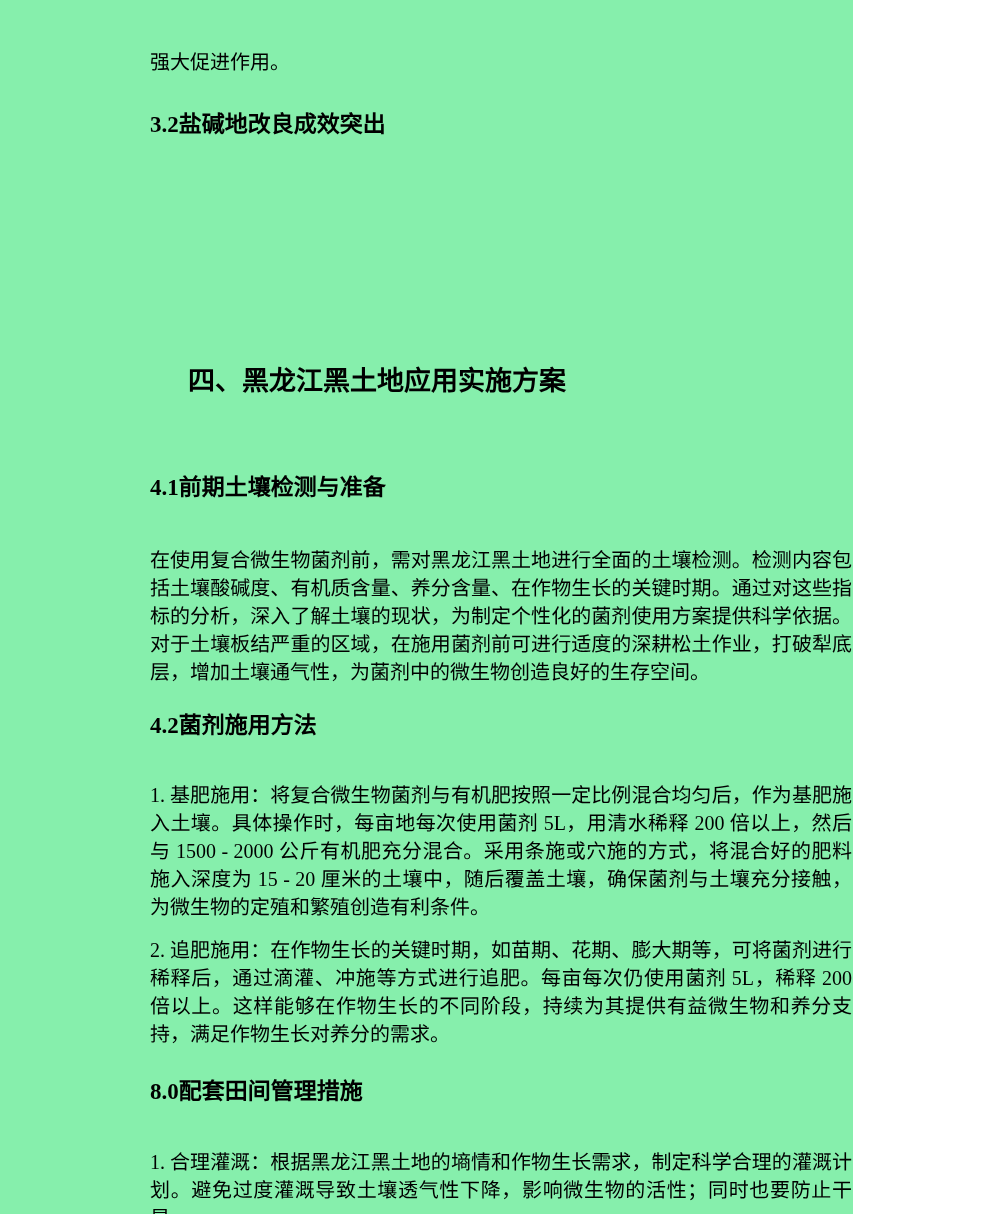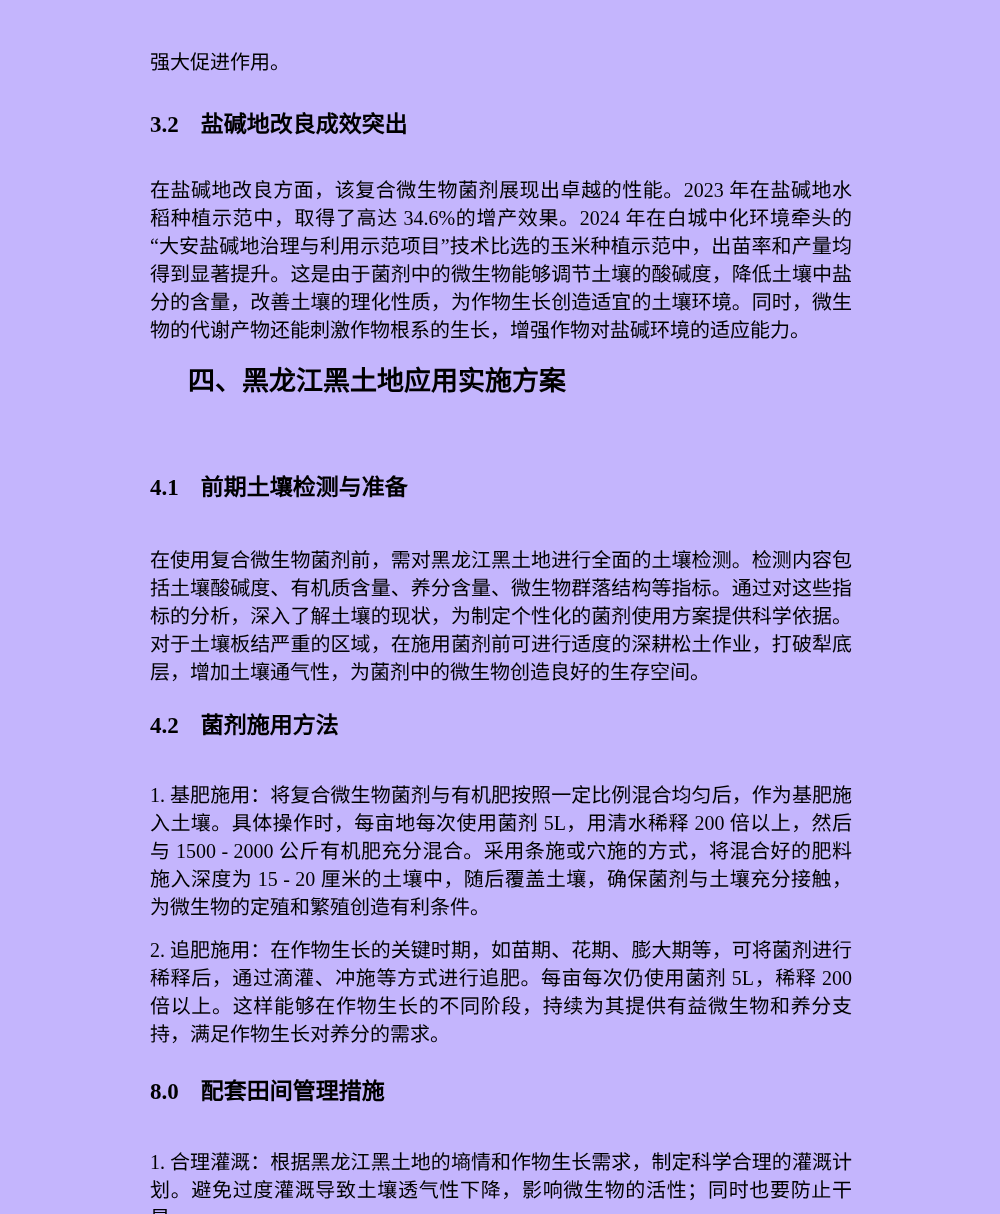--- a/index.html
+++ b/index.html
@@ -10,23 +10,23 @@
     width: 1000px;
     height: 1214px;
     background: #ffffff;
     color: #000000;
     font-family: "Liberation Serif", "DejaVu Serif", serif;
     overflow: hidden;
     position: relative;
   }
   .page {
     position: relative;
-    width: 1000px;
+    width: 853px;
     height: 1214px;
-    background: #c4b5fd;
+    background: #86efac;
   }
   .block {
     position: absolute;
     left: 150px;
     width: 702px;
     margin: 0;
   }
   .body-text {
     font-size: 20px;
     line-height: 28px;
@@ -42,43 +42,41 @@
   .heading-3 {
     font-size: 23px;
     line-height: 30px;
     font-weight: 700;
   }
   .heading-num {
     display: inline-block;
   }
   .heading-title {
     display: inline-block;
-    margin-left: 22px;
   }
 </style>
 </head>
 <body>
 
 <div class="page">
 
   <p class="block body-text" style="top:48px">强大促进作用。</p>
 
   <h3 class="block heading-3" style="top:110px">
     <span class="heading-num">3.2</span><span class="heading-title">盐碱地改良成效突出</span>
   </h3>
 
-  <p class="block body-text" style="top:176px">在盐碱地改良方面，该复合微生物菌剂展现出卓越的性能。2023 年在盐碱地水稻种植示范中，取得了高达 34.6%的增产效果。2024 年在白城中化环境牵头的“大安盐碱地治理与利用示范项目”技术比选的玉米种植示范中，出苗率和产量均得到显著提升。这是由于菌剂中的微生物能够调节土壤的酸碱度，降低土壤中盐分的含量，改善土壤的理化性质，为作物生长创造适宜的土壤环境。同时，微生物的代谢产物还能刺激作物根系的生长，增强作物对盐碱环境的适应能力。</p>
 
   <h2 class="block heading-2" style="top:363px">四、黑龙江黑土地应用实施方案</h2>
 
   <h3 class="block heading-3" style="top:473px">
     <span class="heading-num">4.1</span><span class="heading-title">前期土壤检测与准备</span>
   </h3>
 
-  <p class="block body-text" style="top:546px">在使用复合微生物菌剂前，需对黑龙江黑土地进行全面的土壤检测。检测内容包括土壤酸碱度、有机质含量、养分含量、微生物群落结构等指标。通过对这些指标的分析，深入了解土壤的现状，为制定个性化的菌剂使用方案提供科学依据。对于土壤板结严重的区域，在施用菌剂前可进行适度的深耕松土作业，打破犁底层，增加土壤通气性，为菌剂中的微生物创造良好的生存空间。</p>
+  <p class="block body-text" style="top:546px">在使用复合微生物菌剂前，需对黑龙江黑土地进行全面的土壤检测。检测内容包括土壤酸碱度、有机质含量、养分含量、在作物生长的关键时期。通过对这些指标的分析，深入了解土壤的现状，为制定个性化的菌剂使用方案提供科学依据。对于土壤板结严重的区域，在施用菌剂前可进行适度的深耕松土作业，打破犁底层，增加土壤通气性，为菌剂中的微生物创造良好的生存空间。</p>
 
   <h3 class="block heading-3" style="top:711px">
     <span class="heading-num">4.2</span><span class="heading-title">菌剂施用方法</span>
   </h3>
 
   <p class="block body-text" style="top:781px">1. 基肥施用：将复合微生物菌剂与有机肥按照一定比例混合均匀后，作为基肥施入土壤。具体操作时，每亩地每次使用菌剂 5L，用清水稀释 200 倍以上，然后与 1500 - 2000 公斤有机肥充分混合。采用条施或穴施的方式，将混合好的肥料施入深度为 15 - 20 厘米的土壤中，随后覆盖土壤，确保菌剂与土壤充分接触，为微生物的定殖和繁殖创造有利条件。</p>
 
   <p class="block body-text" style="top:936px">2. 追肥施用：在作物生长的关键时期，如苗期、花期、膨大期等，可将菌剂进行稀释后，通过滴灌、冲施等方式进行追肥。每亩每次仍使用菌剂 5L，稀释 200 倍以上。这样能够在作物生长的不同阶段，持续为其提供有益微生物和养分支持，满足作物生长对养分的需求。</p>
 
   <h3 class="block heading-3" style="top:1077px">

